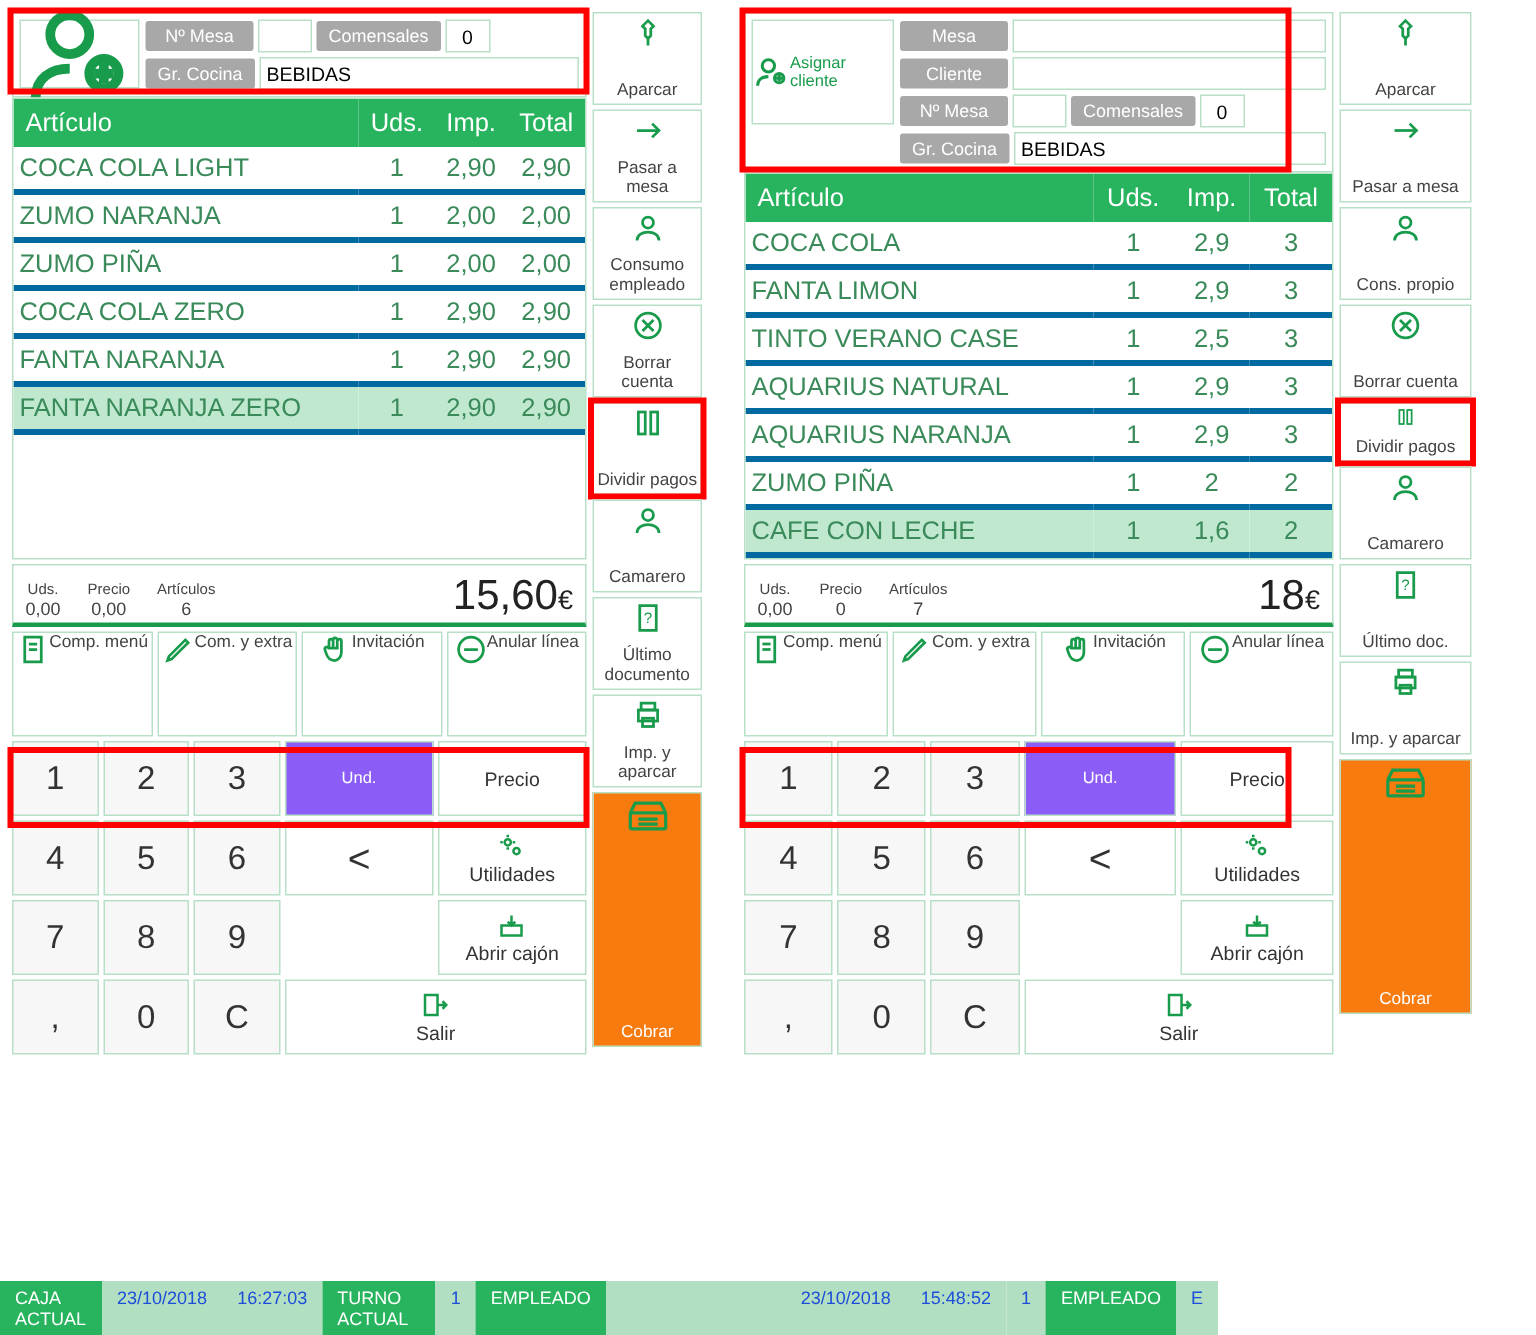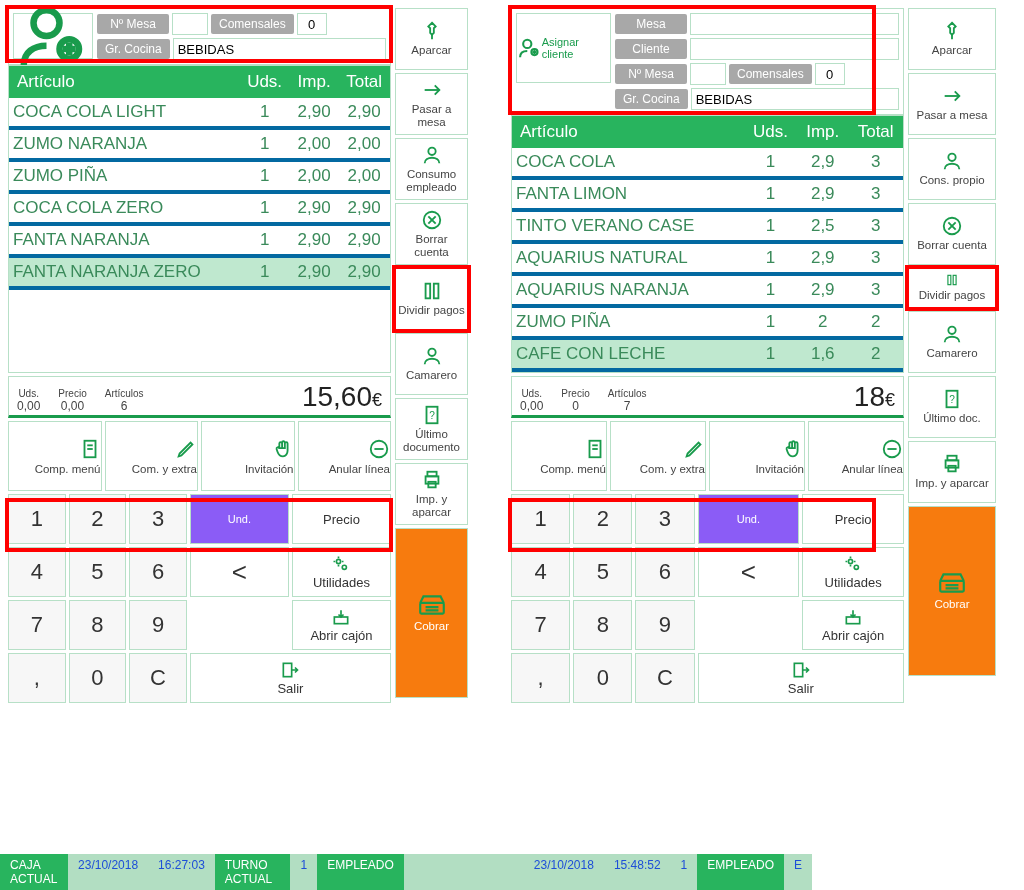--- a/index.html
+++ b/index.html
@@ -1,34 +1,34 @@
 <!DOCTYPE html>
 <html><head>
 <meta charset="utf-8">
 <style>
   *{box-sizing:border-box;margin:0;padding:0;font-family:"Segoe UI",Arial,sans-serif}
   body{background:#fff;width:1024px;height:890px;overflow:hidden}
-  .wrap{display:flex;gap:43px;padding:8px}
+  .wrap{display:flex;gap:28px;padding:8px}
   .panel{display:flex;flex-direction:column;position:relative}
   .panel.left{width:460px}
   .panel.right{width:485px}
   .hl{position:absolute;border:4px solid #ff0000;pointer-events:none;z-index:50}
 
   .topbar{display:flex;gap:4px;flex-wrap:wrap;padding:4px;background:#fff;border:1px solid #b7e0c7}
   .btn-assign{width:95px;height:70px;border:1px solid #b7e0c7;display:flex;flex-direction:row;align-items:center;justify-content:center;font-size:11px;color:#199b4c;background:#fff}
   .fldgrp{display:flex;flex-direction:column;gap:3px;flex:1}
   .fldrow{display:flex;gap:3px;align-items:center}
   .lbl{background:#a8a8a8;color:#fff;font-size:12px;padding:3px 8px;border-radius:2px;text-align:center;min-width:72px}
   .inp{border:1px solid #b7e0c7;height:22px;padding:0 4px;font-size:13px;flex:1;min-width:30px}
   .inp.n{width:28px;flex:none;text-align:center}
   .inp.nl{width:36px;flex:none;text-align:center}
 
   .sidecol{display:flex;flex-direction:column;gap:3px;width:73px}
   .sidecol.wide{width:88px}
-  .sbtn{border:1px solid #b7e0c7;background:#fff;display:flex;flex-direction:column;align-items:center;justify-content:center;font-size:11.5px;color:#444;line-height:1.15;height:62px;text-align:center;padding:2px}
+  .sbtn{border:1px solid #b7e0c7;background:#fff;display:flex;flex-direction:column;align-items:center;justify-content:space-between;font-size:11.5px;color:#444;line-height:1.15;height:62px;text-align:center;padding:2px}
   .sbtn svg{width:22px;height:22px;margin-bottom:2px}
   .sbtn.orange{background:#f77b0e;color:#fff;height:170px}
   .sbtn.orange svg{width:30px;height:26px}
   .sbtn.hl-red{outline:4px solid #ff0000;outline-offset:-1px}
 
   .maincol{flex:1;display:flex;flex-direction:column}
   .stage{display:flex;gap:4px;flex:1}
   
   table{width:100%;border-collapse:collapse;font-size:17px}
   thead th{background:#28b45e;color:#fff;font-weight:normal;padding:6px 4px;text-align:center}
@@ -39,21 +39,21 @@
   .tblwrap{flex:1;border:1px solid #b7e0c7;background:#fff;overflow:hidden}
 
   .totbar{border:1px solid #b7e0c7;border-bottom:3px solid #199b4c;display:flex;align-items:flex-end;padding:4px 8px 2px;font-size:11px;color:#444;margin-top:3px}
   .tot-sm{display:flex;flex-direction:column;align-items:center;margin-right:18px}
   .tot-sm span:first-child{font-size:10px}
   .tot-sm span:last-child{font-weight:normal;font-size:12px}
   .tot-big{margin-left:auto;font-size:28px;font-weight:500;color:#222}
   .tot-big small{font-size:18px}
 
   .row4{display:flex;gap:3px;margin-top:3px}
-  .row4 .cell{flex:1;border:1px solid #b7e0c7;height:70px;display:flex;flex-direction:column;align-items:flex-end;justify-content:center;font-size:11.5px;color:#444;background:#fff}
+  .row4 .cell{flex:1;border:1px solid #b7e0c7;height:70px;display:flex;flex-direction:row;align-items:flex-start;justify-content:center;font-size:11.5px;color:#444;background:#fff}
   .row4 .cell svg{width:22px;height:22px;margin-bottom:3px}
 
   .kpad{display:flex;gap:3px;margin-top:3px}
   .kgrid{display:grid;grid-template-columns:repeat(3,1fr);gap:3px;flex:1.2}
   .kxtra{display:grid;grid-template-columns:repeat(2,1fr);gap:3px;flex:1.35}
   .k{border:1px solid #b7e0c7;background:#f7f7f7;height:50px;display:flex;align-items:center;justify-content:center;font-size:22px;color:#333;font-weight:500}
   .k.fn{font-size:13px;background:#fff;flex-direction:column}
   .k.fn svg{width:20px;height:20px;margin-bottom:1px}
   .k.und{background:#8b5cf6;color:#fff;font-size:11px}
 

